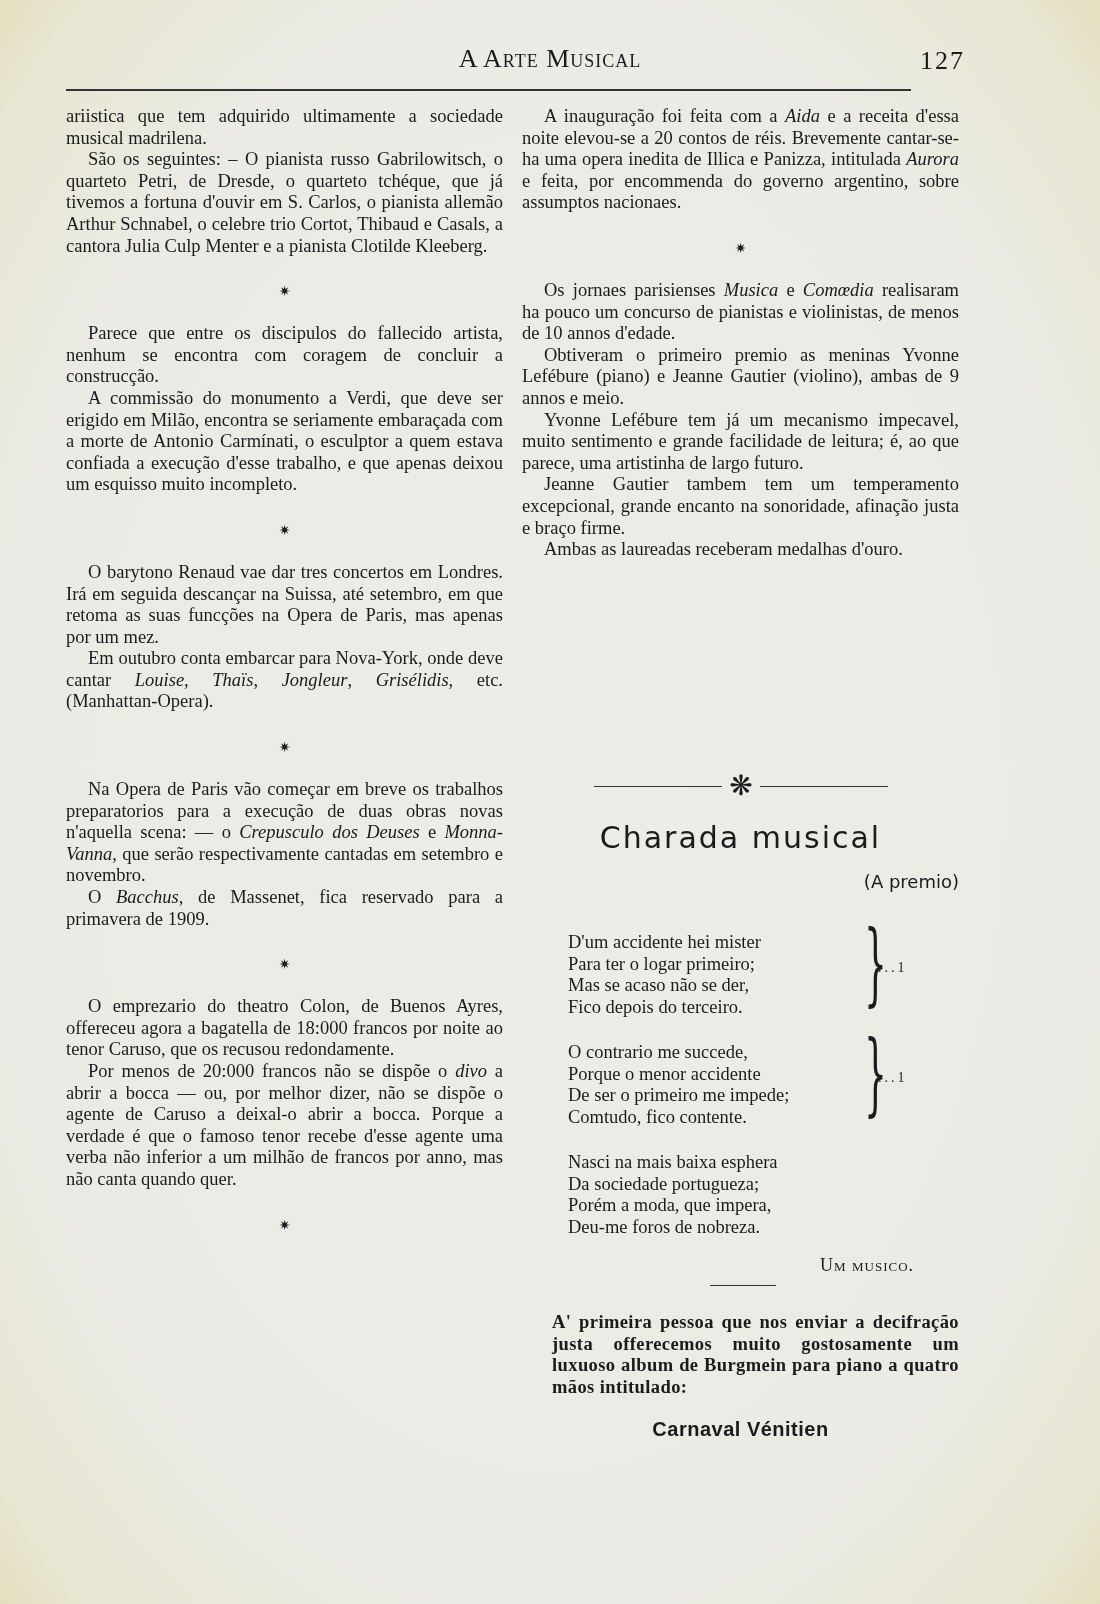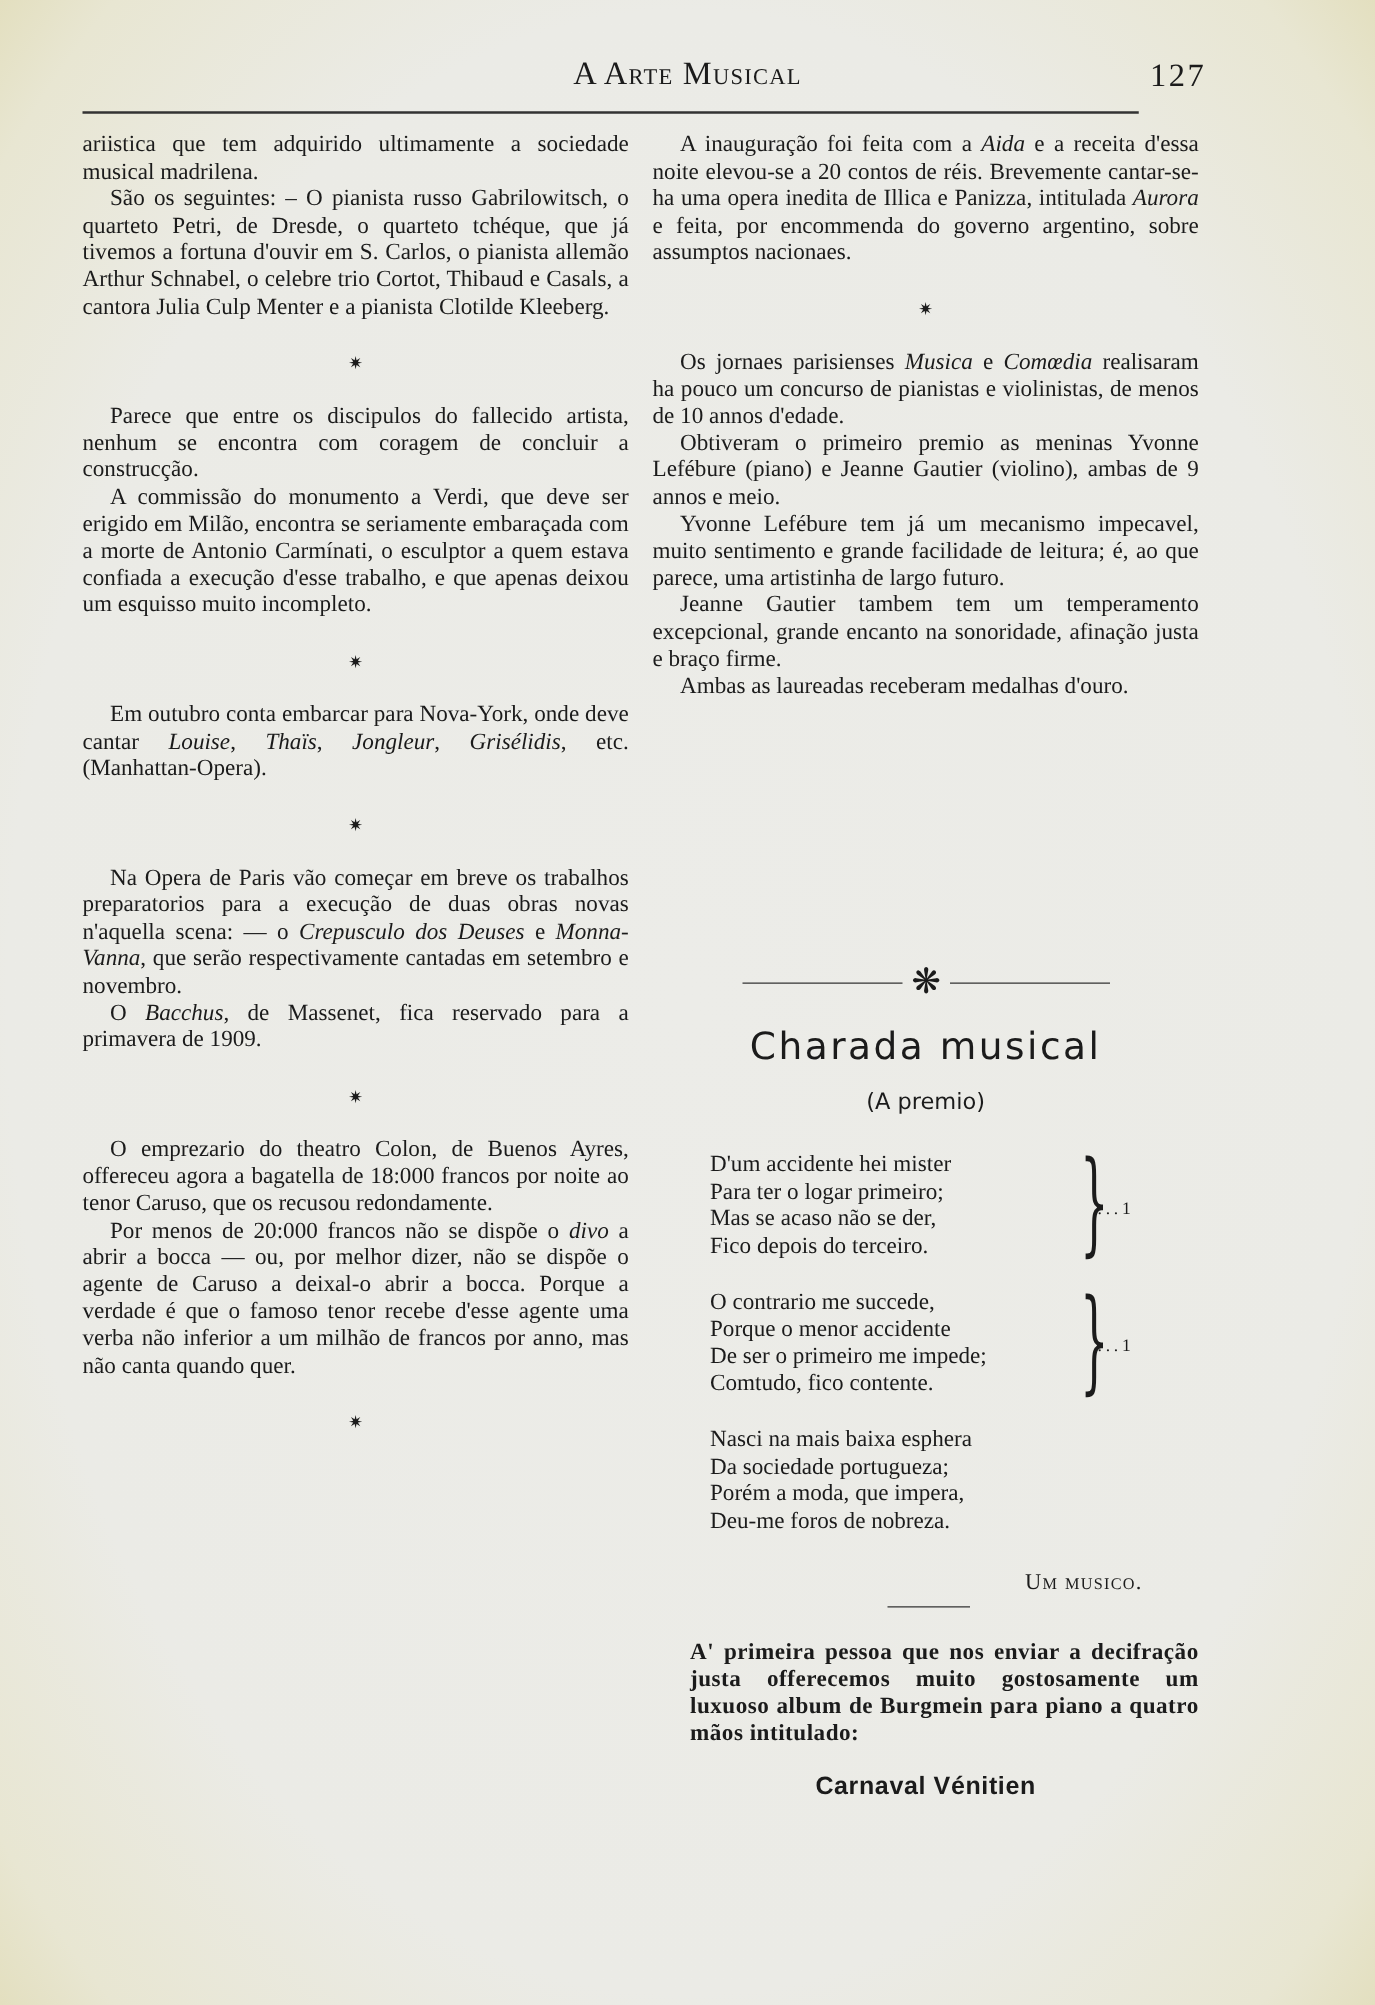--- a/index.html
+++ b/index.html
@@ -38,25 +38,25 @@
   }
   .ornament-row .line { position: absolute; top: 14px; height: 0; border-top: 1px solid #333; }
   .ornament-row .line.l { left: 0; width: 128px; }
   .ornament-row .line.r { left: 166px; width: 128px; }
   .ornament-row .orn { position: absolute; left: 132px; top: 0; width: 30px; text-align: center; font-size: 28px; line-height: 28px; }
   .charada-title {
     position: absolute; left: 522px; top: 820px; width: 437px; text-align: center;
     font-family: "DejaVu Sans", sans-serif; font-size: 30px; letter-spacing: 2px; font-weight: normal;
   }
   .premio {
-    position: absolute; left: 522px; top: 871px; width: 437px; text-align: center;
+    position: absolute; left: 522px; top: 871px; width: 437px; text-align: right;
     font-family: "DejaVu Sans", sans-serif; font-size: 18px;
   }
   .stanza {
-    position: absolute; left: 568px; font-size: 18.5px; line-height: 21.6px;
+    position: absolute; left: 568px; font-size: 18.5px; line-height: 21.6px; margin-top: 10px;
   }
   .stanza .ln { display: block; white-space: nowrap; }
   .brace {
     position: absolute; left: 864px; width: 14px; font-size: 90px; line-height: 90px;
     font-family: "DejaVu Serif", serif; transform: scaleX(0.4); transform-origin: left top;
   }
   .brace-mark { position: absolute; left: 878px; font-size: 14px; letter-spacing: 3px; }
   .signature {
     position: absolute; left: 820px; top: 1255px; font-size: 18px; font-variant: small-caps; letter-spacing: 1px;
   }
@@ -87,20 +87,21 @@
   <p class="noindent">ariistica que tem adquirido ultimamente a sociedade musical madrilena.</p>
   <p>São os seguintes: – O pianista russo Gabrilowitsch, o quarteto Petri, de Dresde, o quarteto tchéque, que já tivemos a fortuna d'ouvir em S. Carlos, o pianista allemão Arthur Schnabel, o celebre trio Cortot, Thibaud e Casals, a cantora Julia Culp Menter e a pianista Clotilde Kleeberg.</p>
   <div style="height:26px"></div>
   <div class="star">✷</div>
   <div style="height:22px"></div>
   <p>Parece que entre os discipulos do fallecido artista, nenhum se encontra com coragem de concluir a construcção.</p>
   <p>A commissão do monumento a Verdi, que deve ser erigido em Milão, encontra se seriamente embaraçada com a morte de Antonio Carmínati, o esculptor a quem estava confiada a execução d'esse trabalho, e que apenas deixou um esquisso muito incompleto.</p>
   <div style="height:26px"></div>
   <div class="star">✷</div>
   <div style="height:22px"></div>
+  <p>O barytono Renaud vae dar tres concertos em Londres. Irá em seguida descançar na Suissa, até setembro, em que retoma as suas funcções na Opera de Paris, mas apenas por um mez.</p>
   <p><span>Em outubro conta embarcar para Nova-York, onde deve cantar </span><i>Louise</i><span>, </span><i>Thaïs</i><span>, </span><i>Jongleur</i><span>, </span><i>Grisélidis</i><span>, etc. (Manhattan-Opera).</span></p>
   <div style="height:26px"></div>
   <div class="star">✷</div>
   <div style="height:22px"></div>
   <p><span>Na Opera de Paris vão começar em breve os trabalhos preparatorios para a execução de duas obras novas n'aquella scena: — o </span><i>Crepusculo dos Deuses</i><span> e </span><i>Monna-Vanna</i><span>, que serão respectivamente cantadas em setembro e novembro.</span></p>
   <p><span>O </span><i>Bacchus</i><span>, de Massenet, fica reservado para a primavera de 1909.</span></p>
   <div style="height:26px"></div>
   <div class="star">✷</div>
   <div style="height:22px"></div>
   <p>O emprezario do theatro Colon, de Buenos Ayres, offereceu agora a bagatella de 18:000 francos por noite ao tenor Caruso, que os recusou redondamente.</p>

